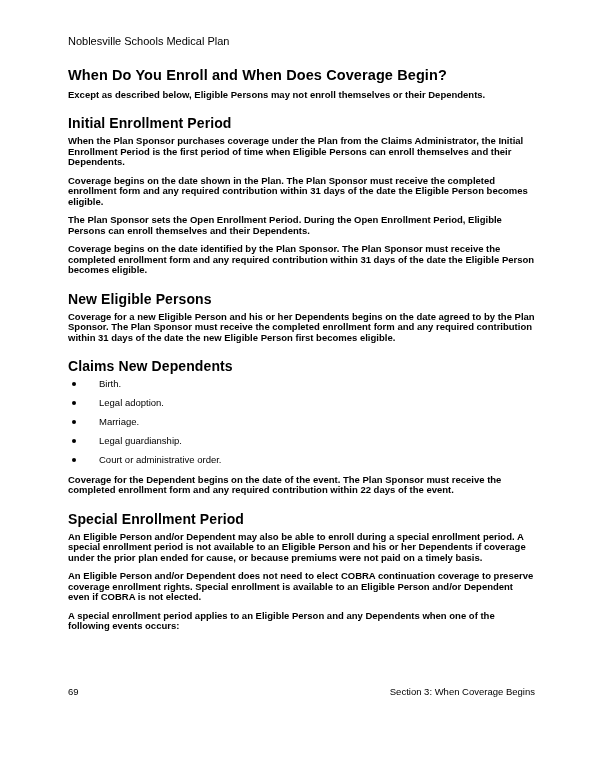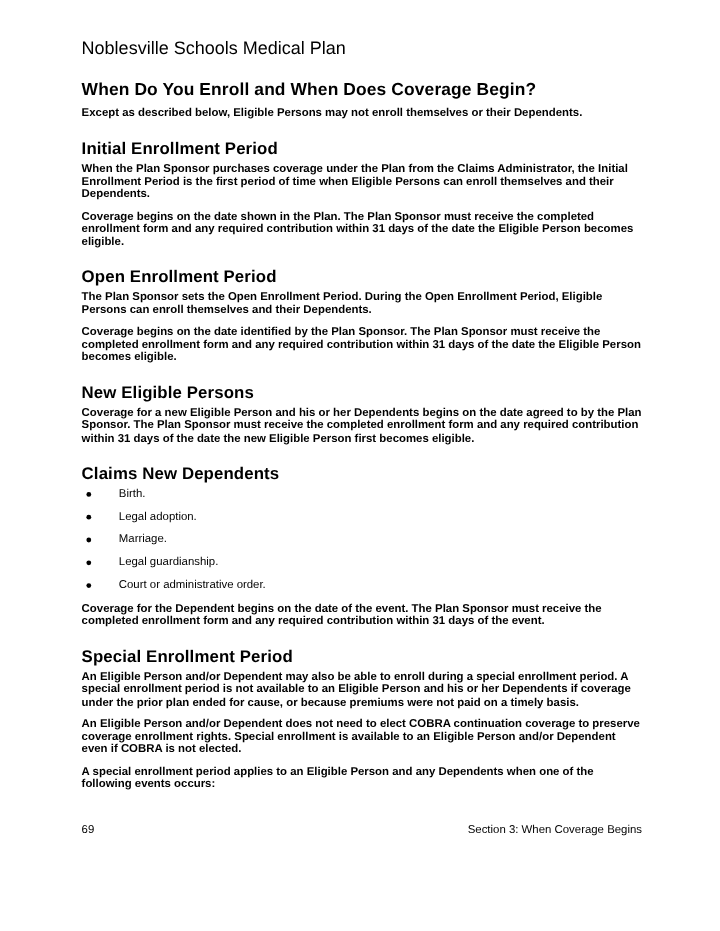--- a/index.html
+++ b/index.html
@@ -15,21 +15,21 @@
     font-family: "Liberation Sans", "DejaVu Sans", sans-serif;
     color: #000000;
     overflow: hidden;
     box-sizing: border-box;
   }
   .content {
     box-sizing: border-box;
     padding: 36px 65px 0 68px;
   }
   .doc-header {
-    font-size: 15px;
+    font-size: 11px;
     line-height: 10.5px;
     margin: 0 0 20px 0;
   }
   h1.doc-title {
     font-size: 14.5px;
     line-height: 17px;
     font-weight: bold;
     margin: 0 0 6px 0;
     letter-spacing: 0.1px;
   }
@@ -87,36 +87,35 @@
 
     <div class="doc-header">Noblesville Schools Medical Plan</div>
 
     <h1 class="doc-title">When Do You Enroll and When Does Coverage Begin?</h1>
     <p class="body-text">Except as described below, Eligible Persons may not enroll themselves or their Dependents.</p>
 
     <h2 class="section-heading">Initial Enrollment Period</h2>
     <p class="body-text">When the Plan Sponsor purchases coverage under the Plan from the Claims Administrator, the Initial Enrollment Period is the first period of time when Eligible Persons can enroll themselves and their Dependents.</p>
     <p class="body-text">Coverage begins on the date shown in the Plan. The Plan Sponsor must receive the completed enrollment form and any required contribution within 31 days of the date the Eligible Person becomes eligible.</p>
 
-    <h2 class="section-heading">Open Enrollment Period</h2>
     <p class="body-text">The Plan Sponsor sets the Open Enrollment Period. During the Open Enrollment Period, Eligible Persons can enroll themselves and their Dependents.</p>
     <p class="body-text">Coverage begins on the date identified by the Plan Sponsor. The Plan Sponsor must receive the completed enrollment form and any required contribution within 31 days of the date the Eligible Person becomes eligible.</p>
 
     <h2 class="section-heading">New Eligible Persons</h2>
     <p class="body-text">Coverage for a new Eligible Person and his or her Dependents begins on the date agreed to by the Plan Sponsor. The Plan Sponsor must receive the completed enrollment form and any required contribution within 31 days of the date the new Eligible Person first becomes eligible.</p>
 
     <h2 class="section-heading">Claims New Dependents</h2>
     <ul class="bullet-list">
       <li><span class="bullet-glyph"></span><span>Birth.</span></li>
       <li><span class="bullet-glyph"></span><span>Legal adoption.</span></li>
       <li><span class="bullet-glyph"></span><span>Marriage.</span></li>
       <li><span class="bullet-glyph"></span><span>Legal guardianship.</span></li>
       <li><span class="bullet-glyph"></span><span>Court or administrative order.</span></li>
     </ul>
-    <p class="body-text">Coverage for the Dependent begins on the date of the event. The Plan Sponsor must receive the completed enrollment form and any required contribution within 31 days of the event.</p>
+    <p class="body-text">Coverage for the Dependent begins on the date of the event. The Plan Sponsor must receive the completed enrollment form and any required contribution within 22 days of the event.</p>
 
     <h2 class="section-heading">Special Enrollment Period</h2>
     <p class="body-text">An Eligible Person and/or Dependent may also be able to enroll during a special enrollment period. A special enrollment period is not available to an Eligible Person and his or her Dependents if coverage under the prior plan ended for cause, or because premiums were not paid on a timely basis.</p>
     <p class="body-text">An Eligible Person and/or Dependent does not need to elect COBRA continuation coverage to preserve coverage enrollment rights. Special enrollment is available to an Eligible Person and/or Dependent even if COBRA is not elected.</p>
     <p class="body-text">A special enrollment period applies to an Eligible Person and any Dependents when one of the following events occurs:</p>
 
   </div>
 
   <div class="doc-footer">
     <span>69</span>

